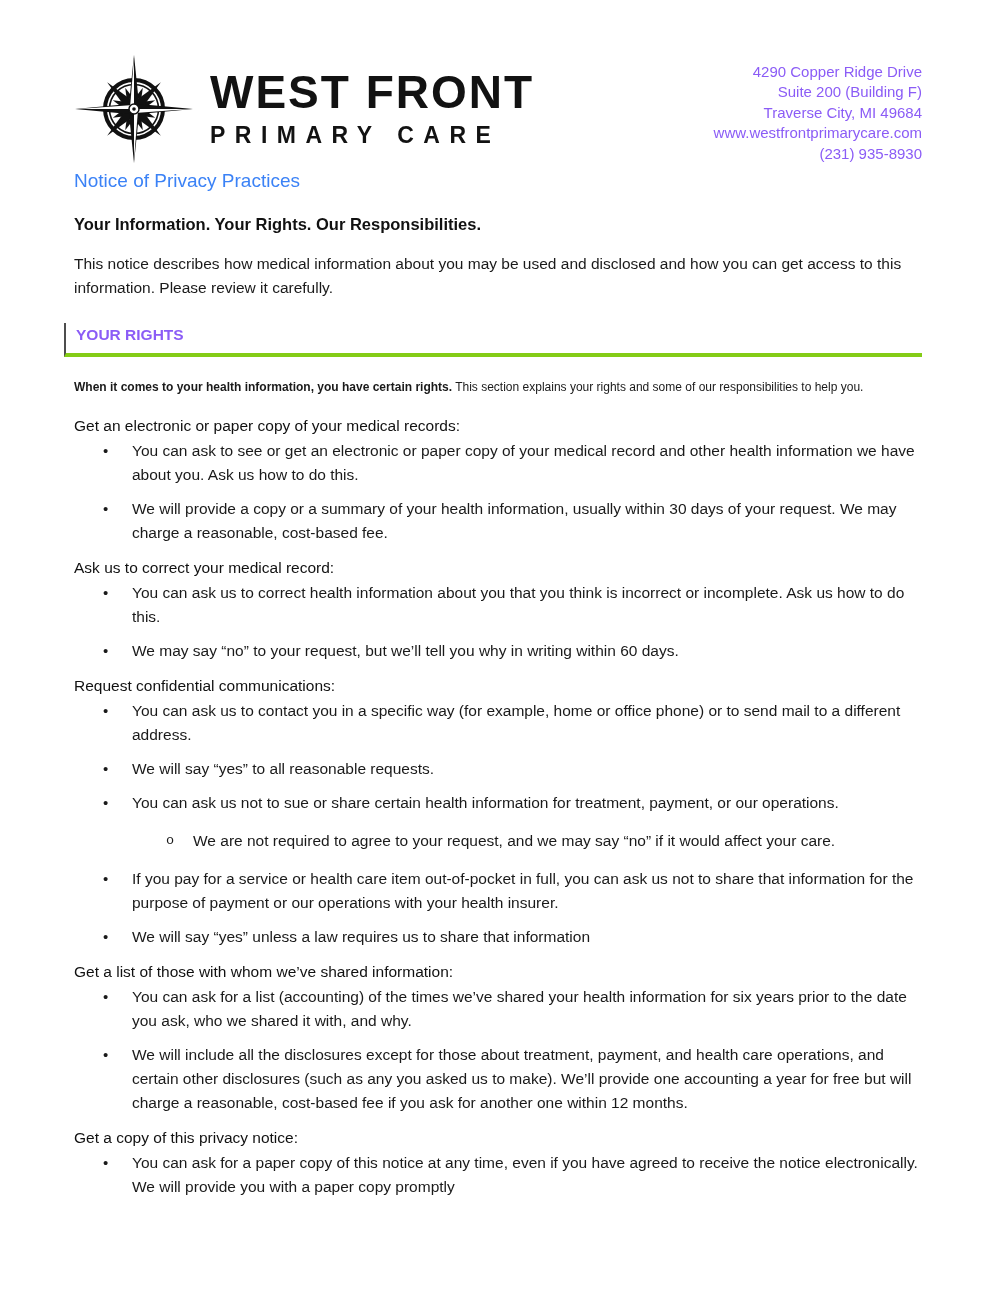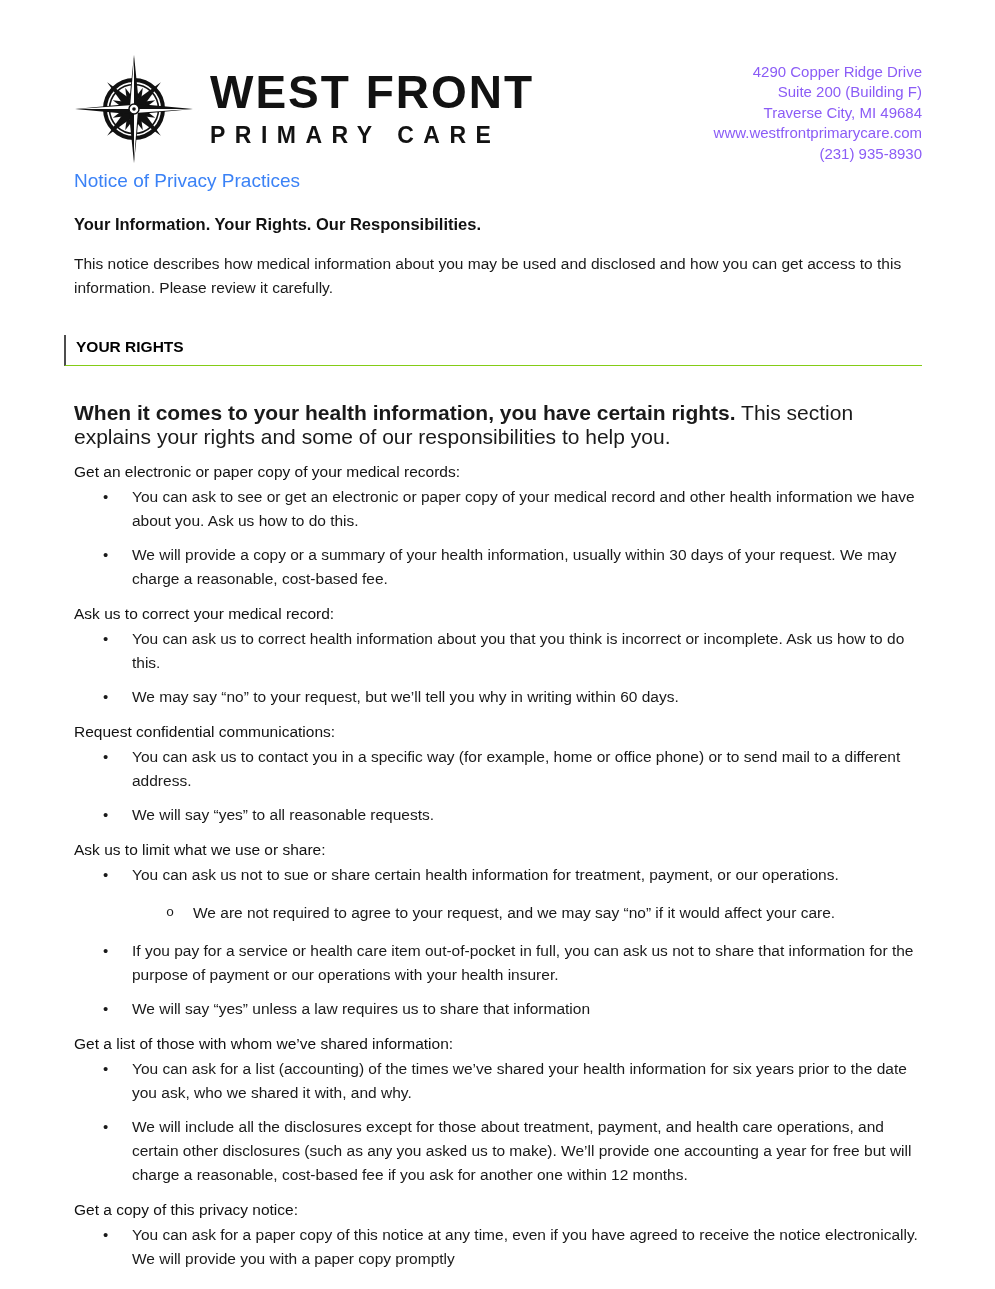--- a/index.html
+++ b/index.html
@@ -70,33 +70,33 @@
     margin-top: 23px;
     color: #111;
   }
   .intro {
     font-size: 15.5px;
     line-height: 24px;
     margin-top: 18px;
   }
 
   .rights-header {
-    margin: 35px 0 0 -10px;
+    margin: 23px 0 0 -10px;
     border-left: 2px solid #4d4d4d;
-    border-bottom: 1px solid #84cc16;
+    border-bottom: 4px solid #84cc16;
     padding: 3px 0 9px 10px;
     font-size: 15.5px;
     font-weight: bold;
-    color: #000000;
+    color: #8b5cf6;
   }
 
   .lead {
-    font-size: 21px;
-    line-height: 24px;
-    margin-top: 35px;
+    font-size: 12px;
+    line-height: 32px;
+    margin-top: 14px;
   }
   .lead b { font-weight: bold; }
 
   
   .sub-heading {
     font-size: 15.5px;
     font-weight: normal;
     margin: 14px 0 4px 0;
     color: #111;
   }
@@ -207,21 +207,20 @@
       </div>
       <div class="sub-heading">Request confidential communications:</div>
       <div class="bullet level1">
         <span class="marker">•</span>
         <span class="bullet-text">You can ask us to contact you in a specific way (for example, home or office phone) or to send mail to a different address.</span>
       </div>
       <div class="bullet level1">
         <span class="marker">•</span>
         <span class="bullet-text">We will say “yes” to all reasonable requests.</span>
       </div>
-      <div class="sub-heading">Ask us to limit what we use or share:</div>
       <div class="bullet level1">
         <span class="marker">•</span>
         <span class="bullet-text">You can ask us not to sue or share certain health information for treatment, payment, or our operations.</span>
       </div>
       <div class="bullet level2">
         <span class="marker">o</span>
         <span class="bullet-text">We are not required to agree to your request, and we may say “no” if it would affect your care.</span>
       </div>
       <div class="bullet level1">
         <span class="marker">•</span>

